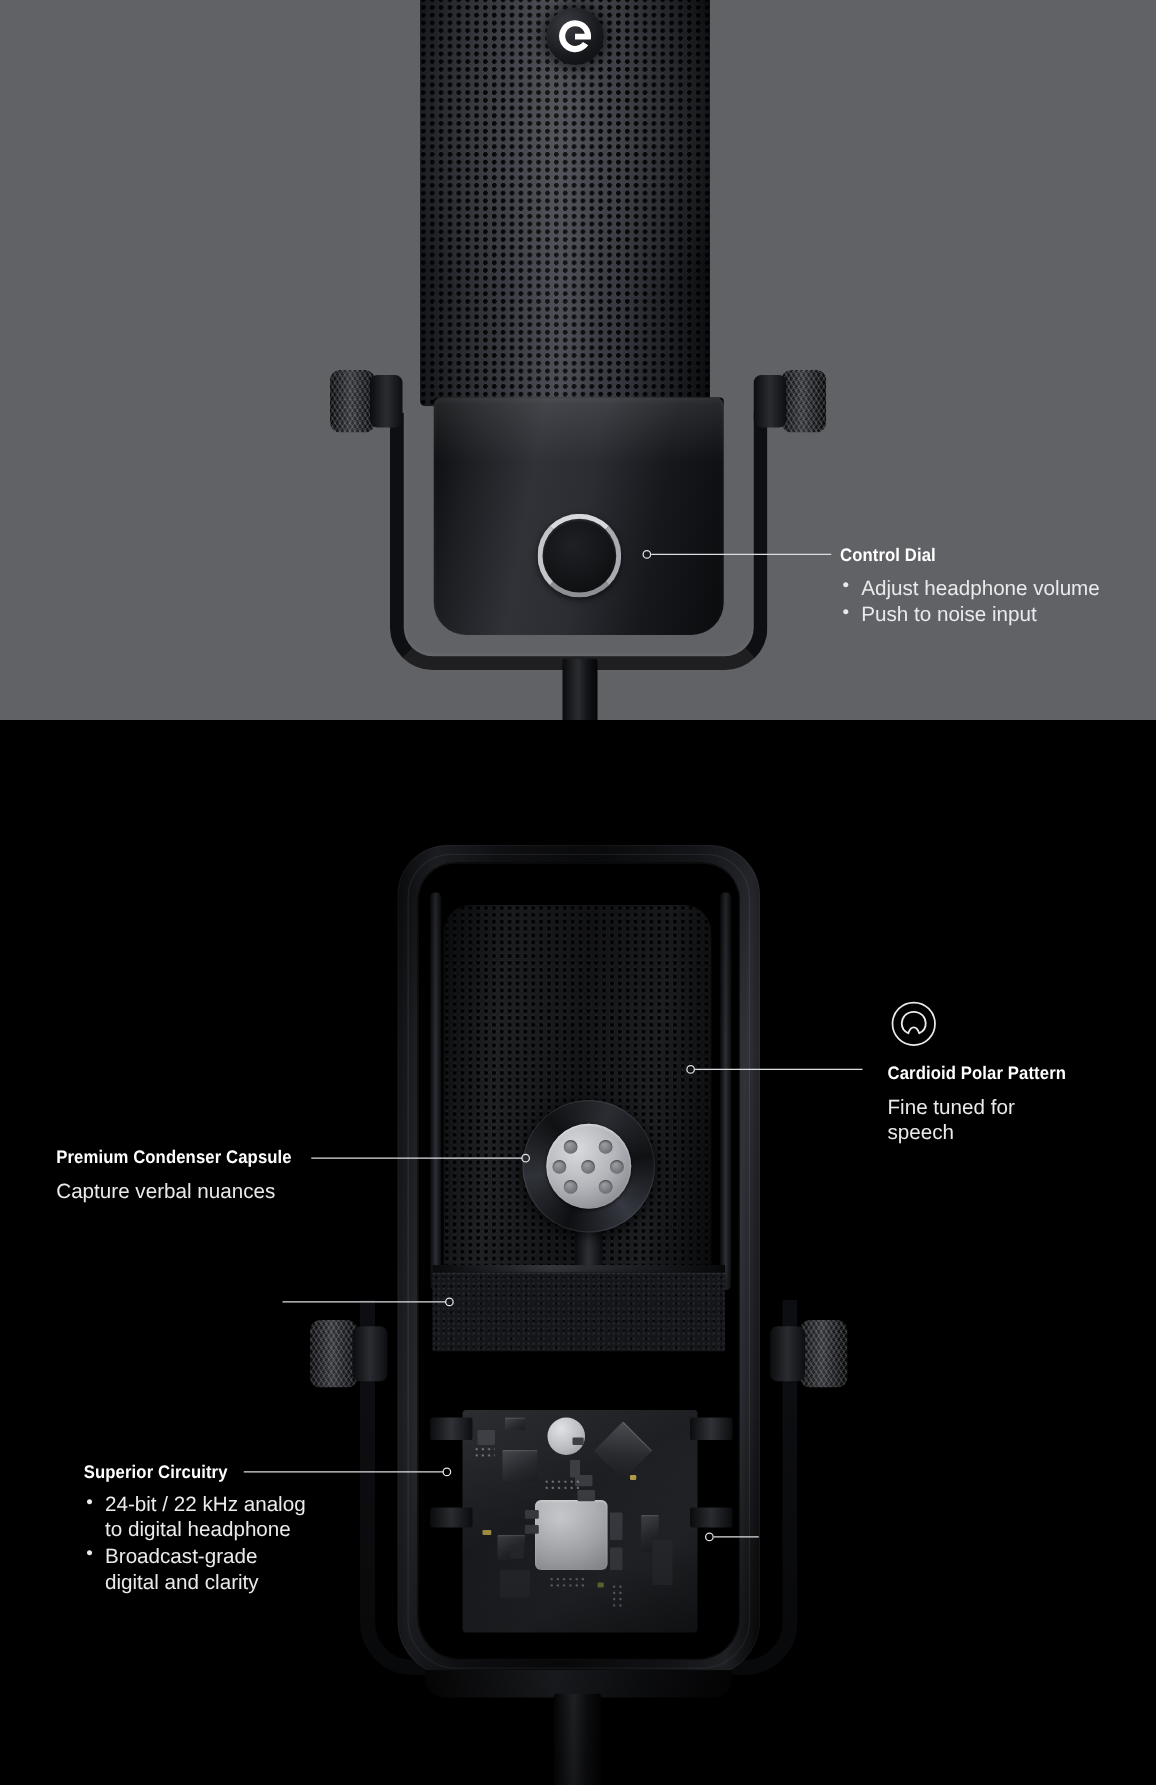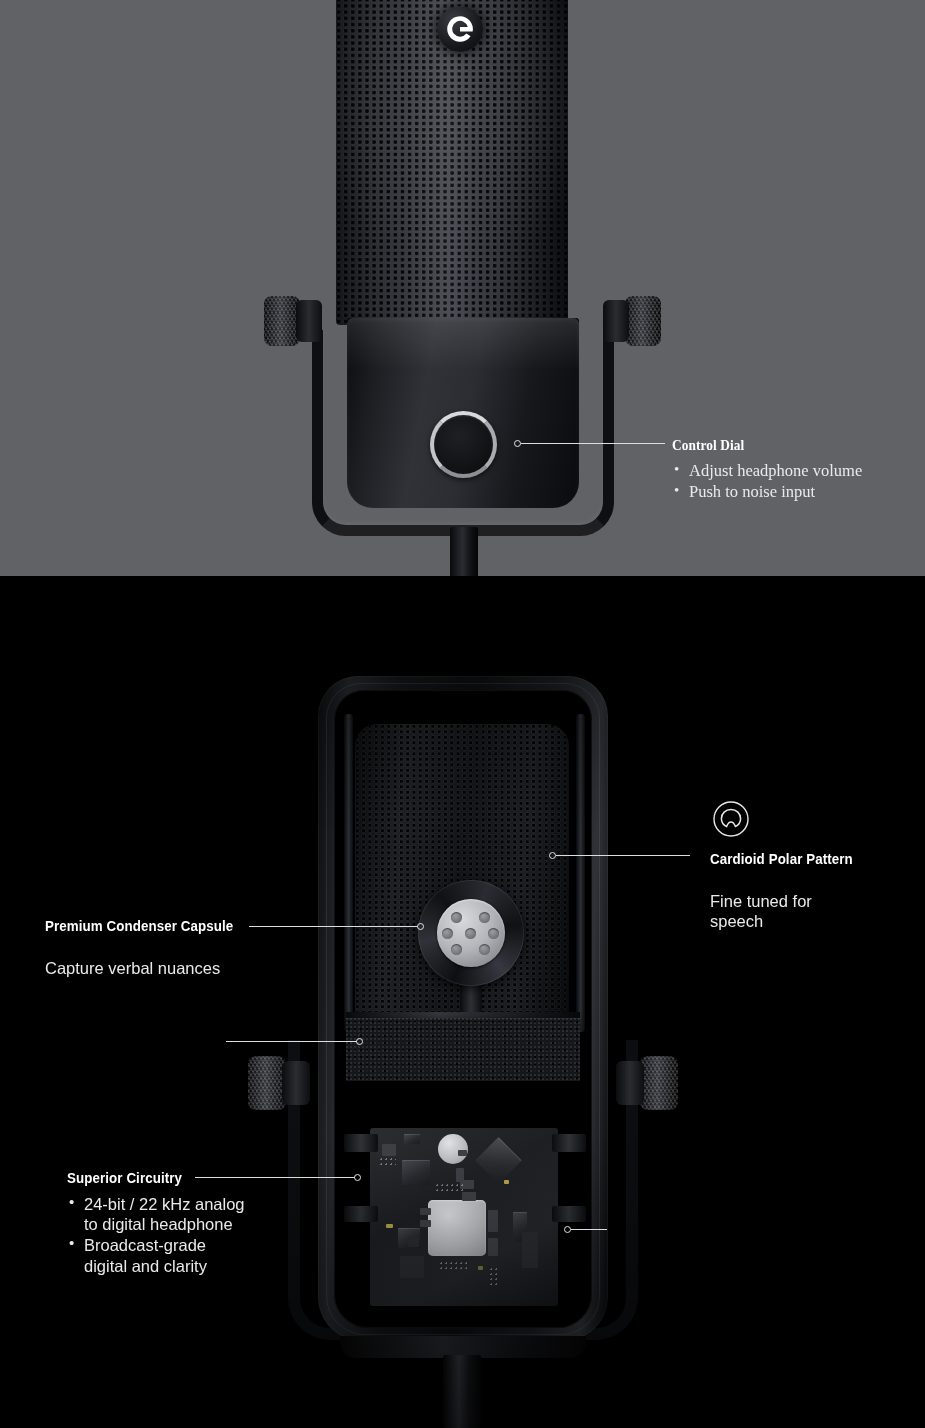--- a/index.html
+++ b/index.html
@@ -19,21 +19,21 @@
   .callout{ position:absolute; z-index:40; }
   .c-title{
     font-weight:bold; font-size:14.5px; letter-spacing:.1px;
     color:#fff; line-height:1.25;
     font-stretch:condensed;
     transform:scaleX(.92); transform-origin:left center;
   }
   .c-body{
     font-size:16.5px; color:#e9eaec; line-height:1.22; font-weight:400;
   }
-  .c-body.gap{ margin-top:23px; }
+  .c-body.gap{ margin-top:8px; }
   ul.c-list{ list-style:none; margin-top:7px; }
   ul.c-list li{
     font-size:16.5px; color:#e9eaec; line-height:1.22;
     padding-left:17px; position:relative; margin-bottom:1px;
   }
   ul.c-list li:before{
     content:"•"; position:absolute; left:2px; top:-1px; font-size:15px;
   }
 
   
@@ -312,21 +312,21 @@
   <div class="knob" id="knob-tl"></div>
   <div class="knob-hub" id="knob-tl-hub"></div>
   <div class="knob" id="knob-tr"></div>
   <div class="knob-hub" id="knob-tr-hub"></div>
 
   <div class="art" id="post-top"></div>
 
   <div class="dot" style="left:514px; top:440px;"></div>
   <div class="lead" style="left:521px; top:443px; width:144px;"></div>
 
-  <div class="callout" style="left:672px; top:436px; width:245px;font-family:Liberation Serif, serif;">
+  <div class="callout" style="left:672px; top:436px; width:245px;">
     <div class="c-title">Control Dial</div>
     <ul class="c-list">
       <li>Adjust headphone volume</li>
       <li>Push to noise input</li>
     </ul>
   </div>
 </div>
 
 <div class="panel" id="panel-bottom">
 

